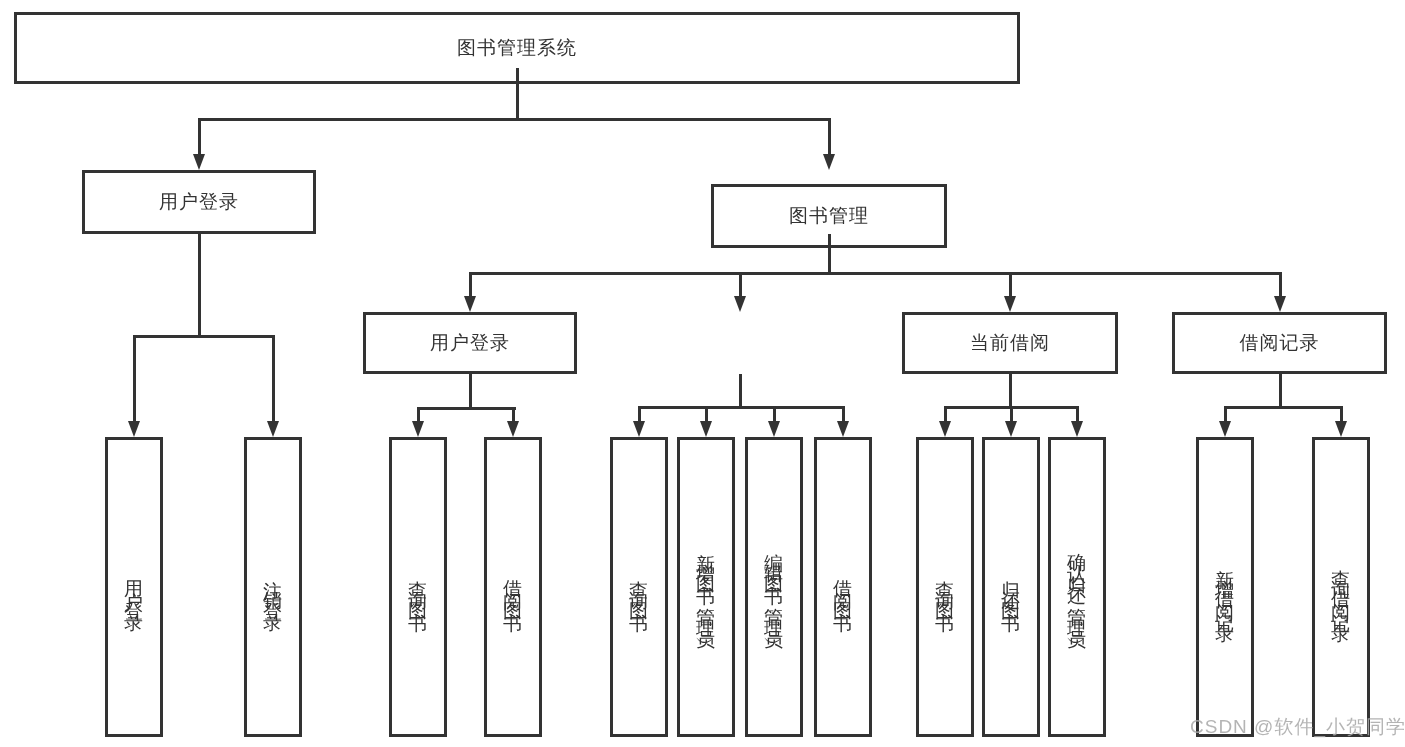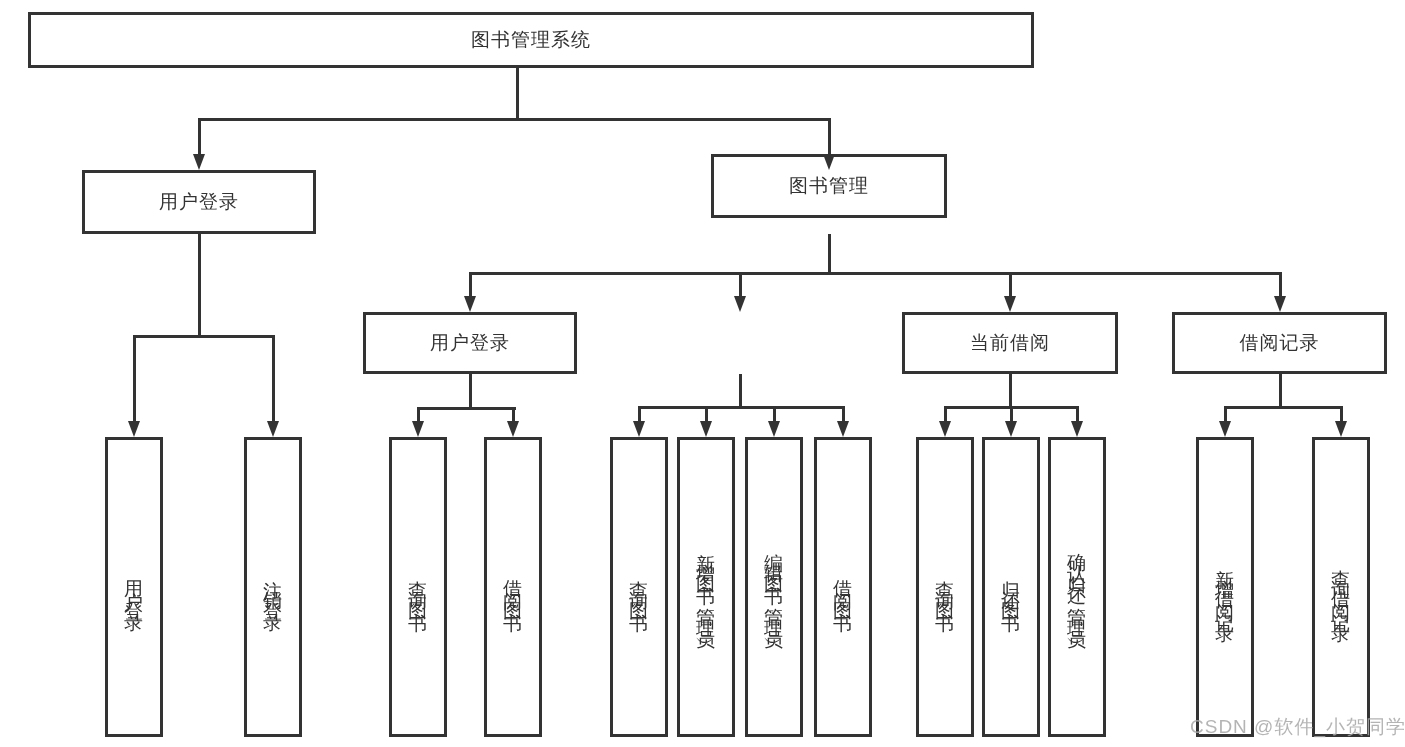--- a/index.html
+++ b/index.html
@@ -34,24 +34,24 @@
   .watermark{
     position:absolute;left:1190px;top:714px;font-size:19px;color:var(--wm);
     letter-spacing:1px;white-space:nowrap;opacity:.85;text-align:center;
   }
 </style>
 </head>
 <body>
 
 <div class="canvas">
 
-  <div class="box" style="left:28px;top:12px;width:1006px;height:56px">图书管理系统</div>
+  <div class="box" style="left:14px;top:12px;width:1006px;height:72px">图书管理系统</div>
 
   <div class="box" style="left:82px;top:170px;width:234px;height:64px">用户登录</div>
-  <div class="box" style="left:711px;top:154px;width:236px;height:64px">图书管理</div>
+  <div class="box" style="left:711px;top:184px;width:236px;height:64px">图书管理</div>
 
   <div class="box" style="left:363px;top:312px;width:214px;height:62px">用户登录</div>
   <div class="box" style="left:902px;top:312px;width:216px;height:62px">当前借阅</div>
   <div class="box" style="left:1172px;top:312px;width:215px;height:62px">借阅记录</div>
 
   <div class="box vbox" style="left:105px;top:437px;width:58px;height:300px">用户登录</div>
   <div class="box vbox" style="left:244px;top:437px;width:58px;height:300px">注销登录</div>
 
   <div class="box vbox" style="left:389px;top:437px;width:58px;height:300px">查询图书</div>
   <div class="box vbox" style="left:484px;top:437px;width:58px;height:300px">借阅图书</div>

